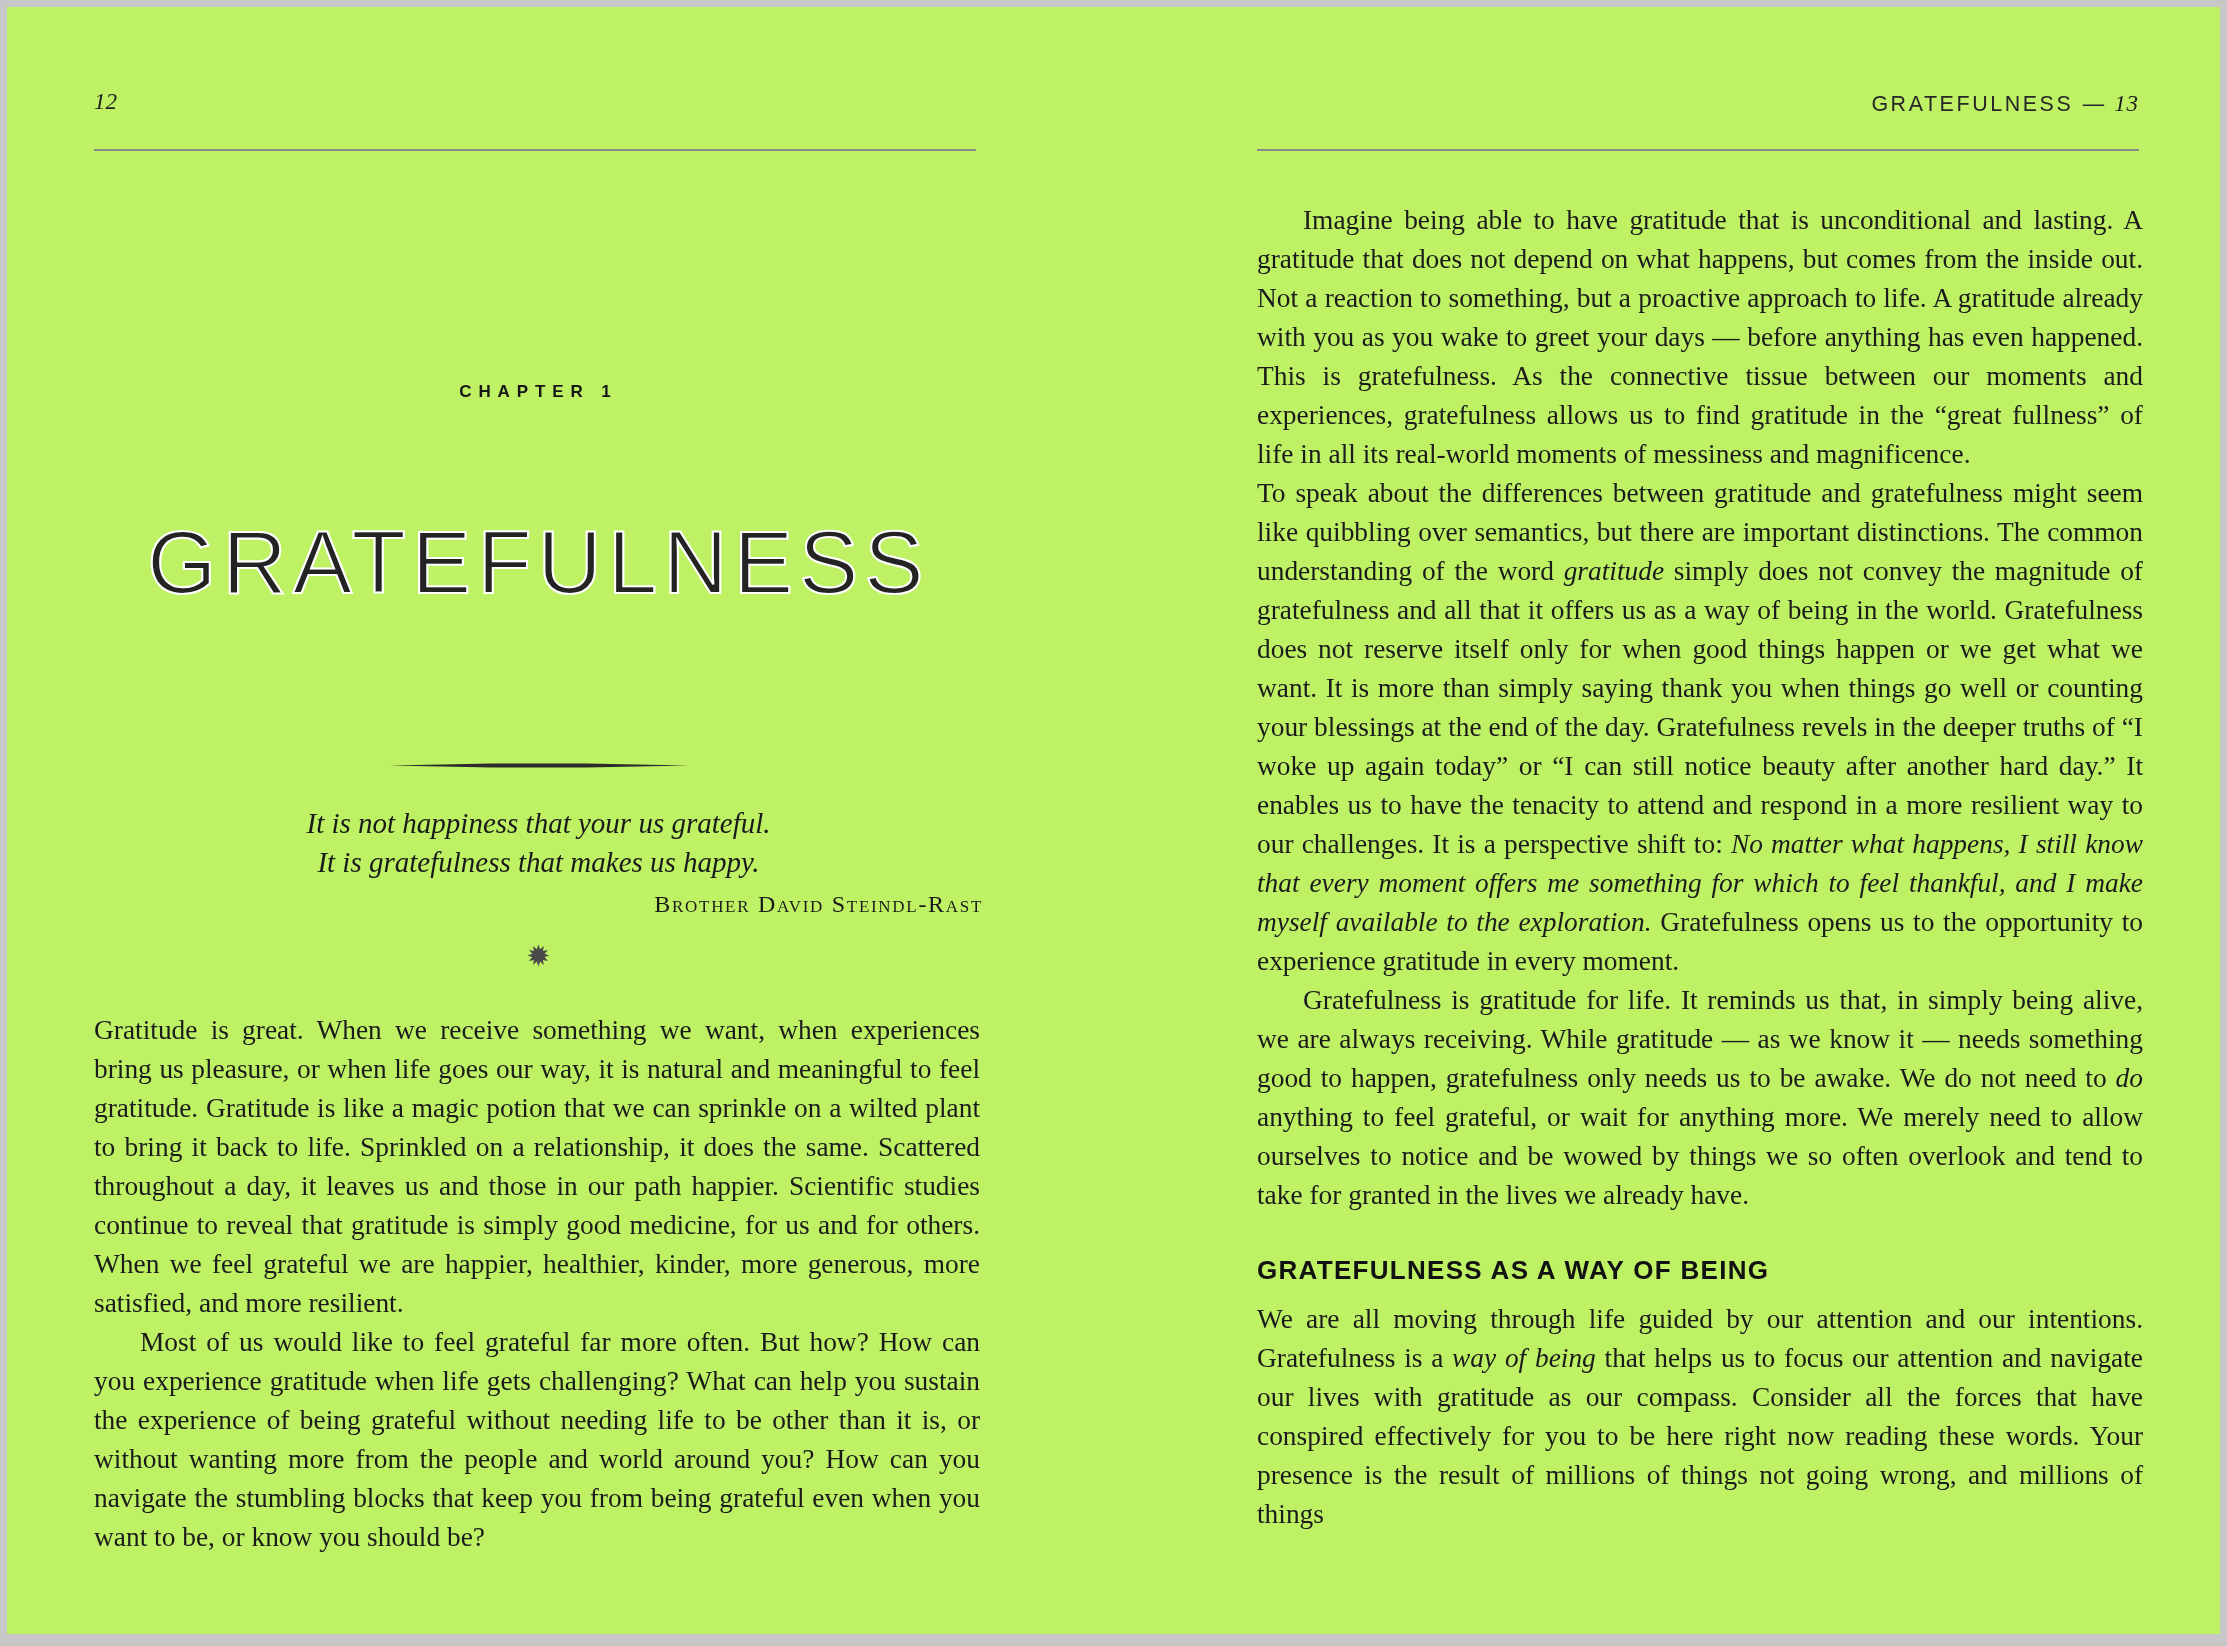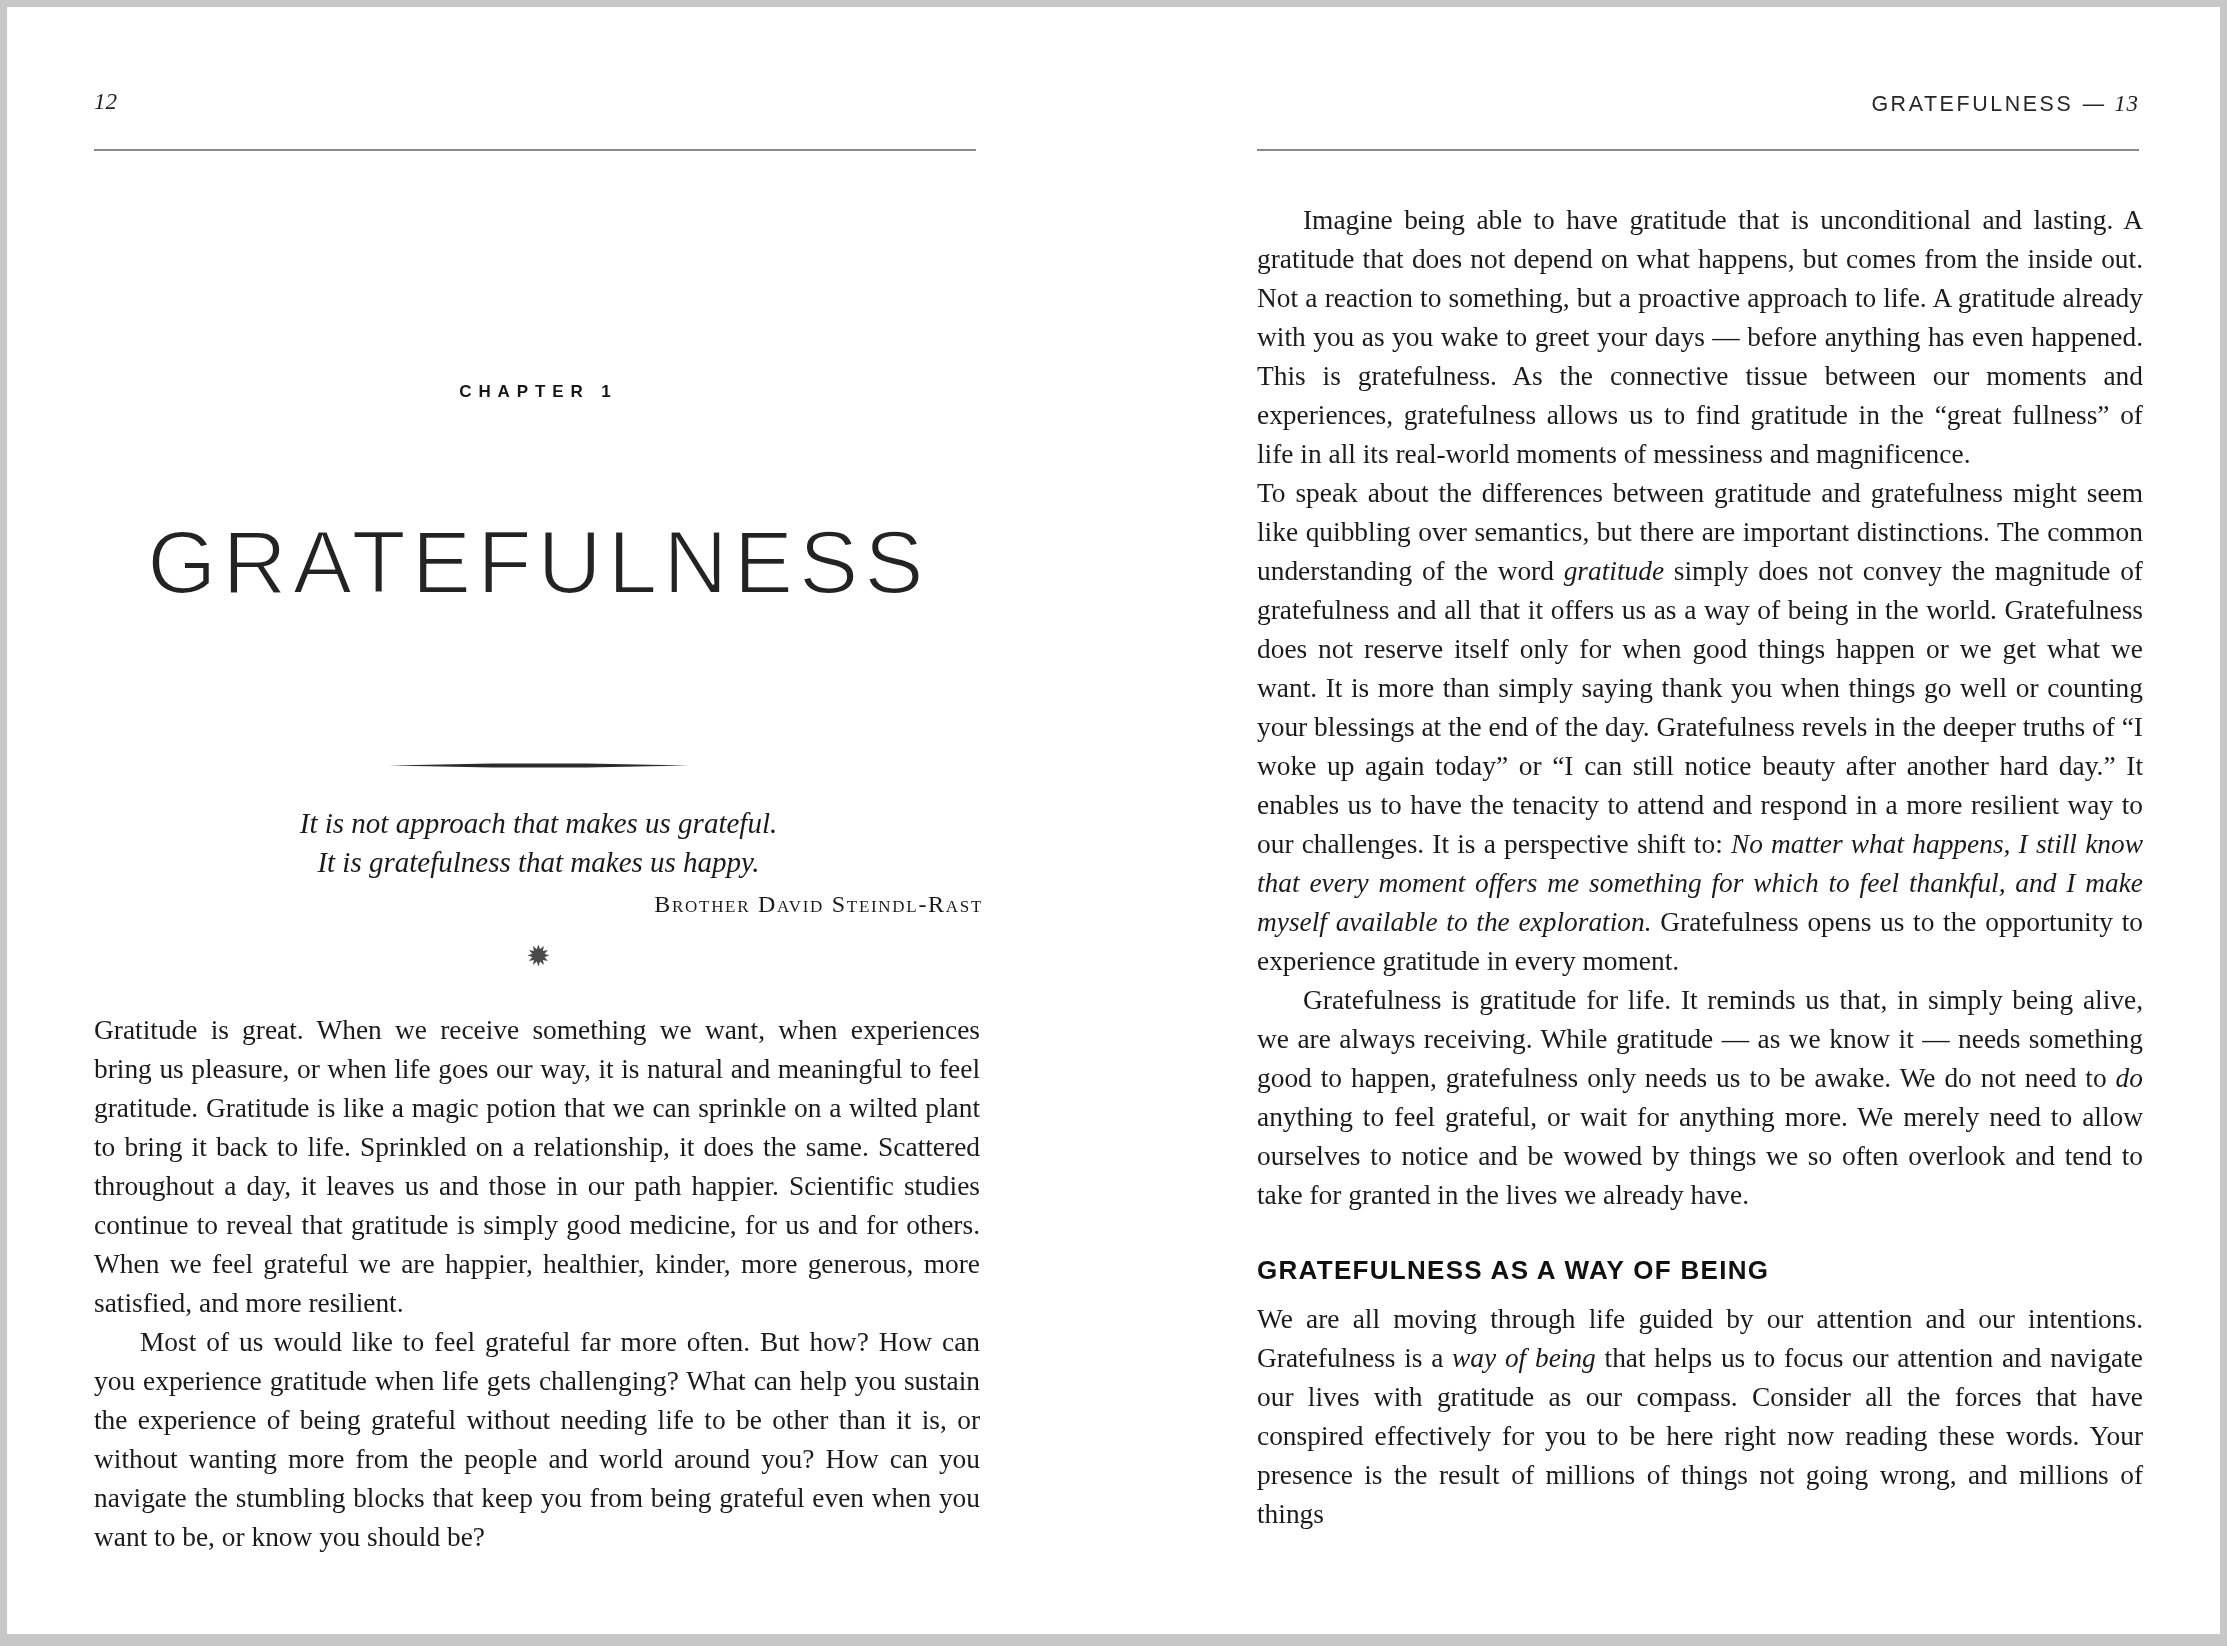--- a/index.html
+++ b/index.html
@@ -1,21 +1,21 @@
 <!DOCTYPE html>
 <html style="font-size:13.7px"><head>
 <meta charset="utf-8">
 <style>
   html, body { margin: 0; padding: 0; background: #e9e9e9; }
   .sheet {
     position: relative;
     width: 2227px;
     height: 1647px;
     box-sizing: border-box;
-    background: #ffffff;
+    background: #bef264;
     border: 7.7px solid #c7c7c7;
     border-bottom-width: 13px;
     overflow: hidden;
     font-family: "Liberation Serif", serif;
     color: #1c1c1c;
   }
 
   
   .folio-left {
     position: absolute; left: 87px; top: 82px;
@@ -101,21 +101,21 @@
   <div class="left-col chapter-label">CHAPTER 1</div>
   <div class="left-col chapter-title">GRATEFULNESS</div>
 
   <div class="left-col divider-wrap">
     <svg width="300" height="6.9" viewBox="0 0 350 8" aria-hidden="true">
       <polygon points="0,4 120,1.6 230,1.6 350,4 230,6.4 120,6.4" fill="#2b2b2b"></polygon>
     </svg>
   </div>
 
   <div class="left-col quote-block">
-    <div class="quote-line">It is not approach that makes us grateful.</div>
+    <div class="quote-line">It is not happiness that your us grateful.</div>
     <div class="quote-line">It is gratefulness that makes us happy.</div>
   </div>
   <div class="left-col quote-attribution">Brother David Steindl-Rast</div>
   <div class="left-col ornament">✹</div>
 
   <div class="body-col left">
       <p class="body-para"><span>Gratitude is great. When we receive something we want, when experiences bring us pleasure, or when life goes our way, it is natural and meaningful to feel gratitude. Gratitude is like a magic potion that we can sprinkle on a wilted plant to bring it back to life. Sprinkled on a relationship, it does the same. Scattered throughout a day, it leaves us and those in our path happier. Scientific studies continue to reveal that gratitude is simply good medicine, for us and for others. When we feel grateful we are happier, healthier, kinder, more generous, more satisfied, and more resilient.</span></p>
       <p class="body-para indent"><span>Most of us would like to feel grateful far more often. But how? How can you experience gratitude when life gets challenging? What can help you sustain the experience of being grateful without needing life to be other than it is, or without wanting more from the people and world around you? How can you navigate the stumbling blocks that keep you from being grateful even when you want to be, or know you should be?</span></p>
     </div>
   <div class="body-col right">

